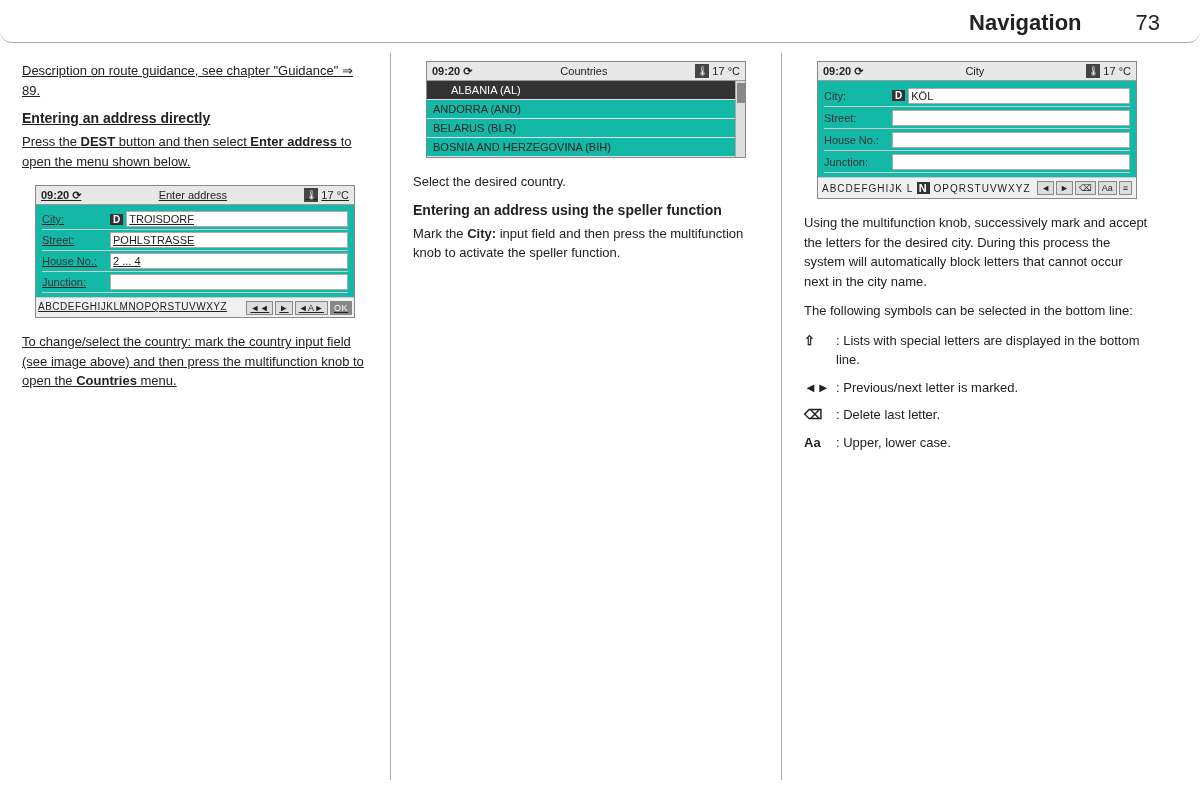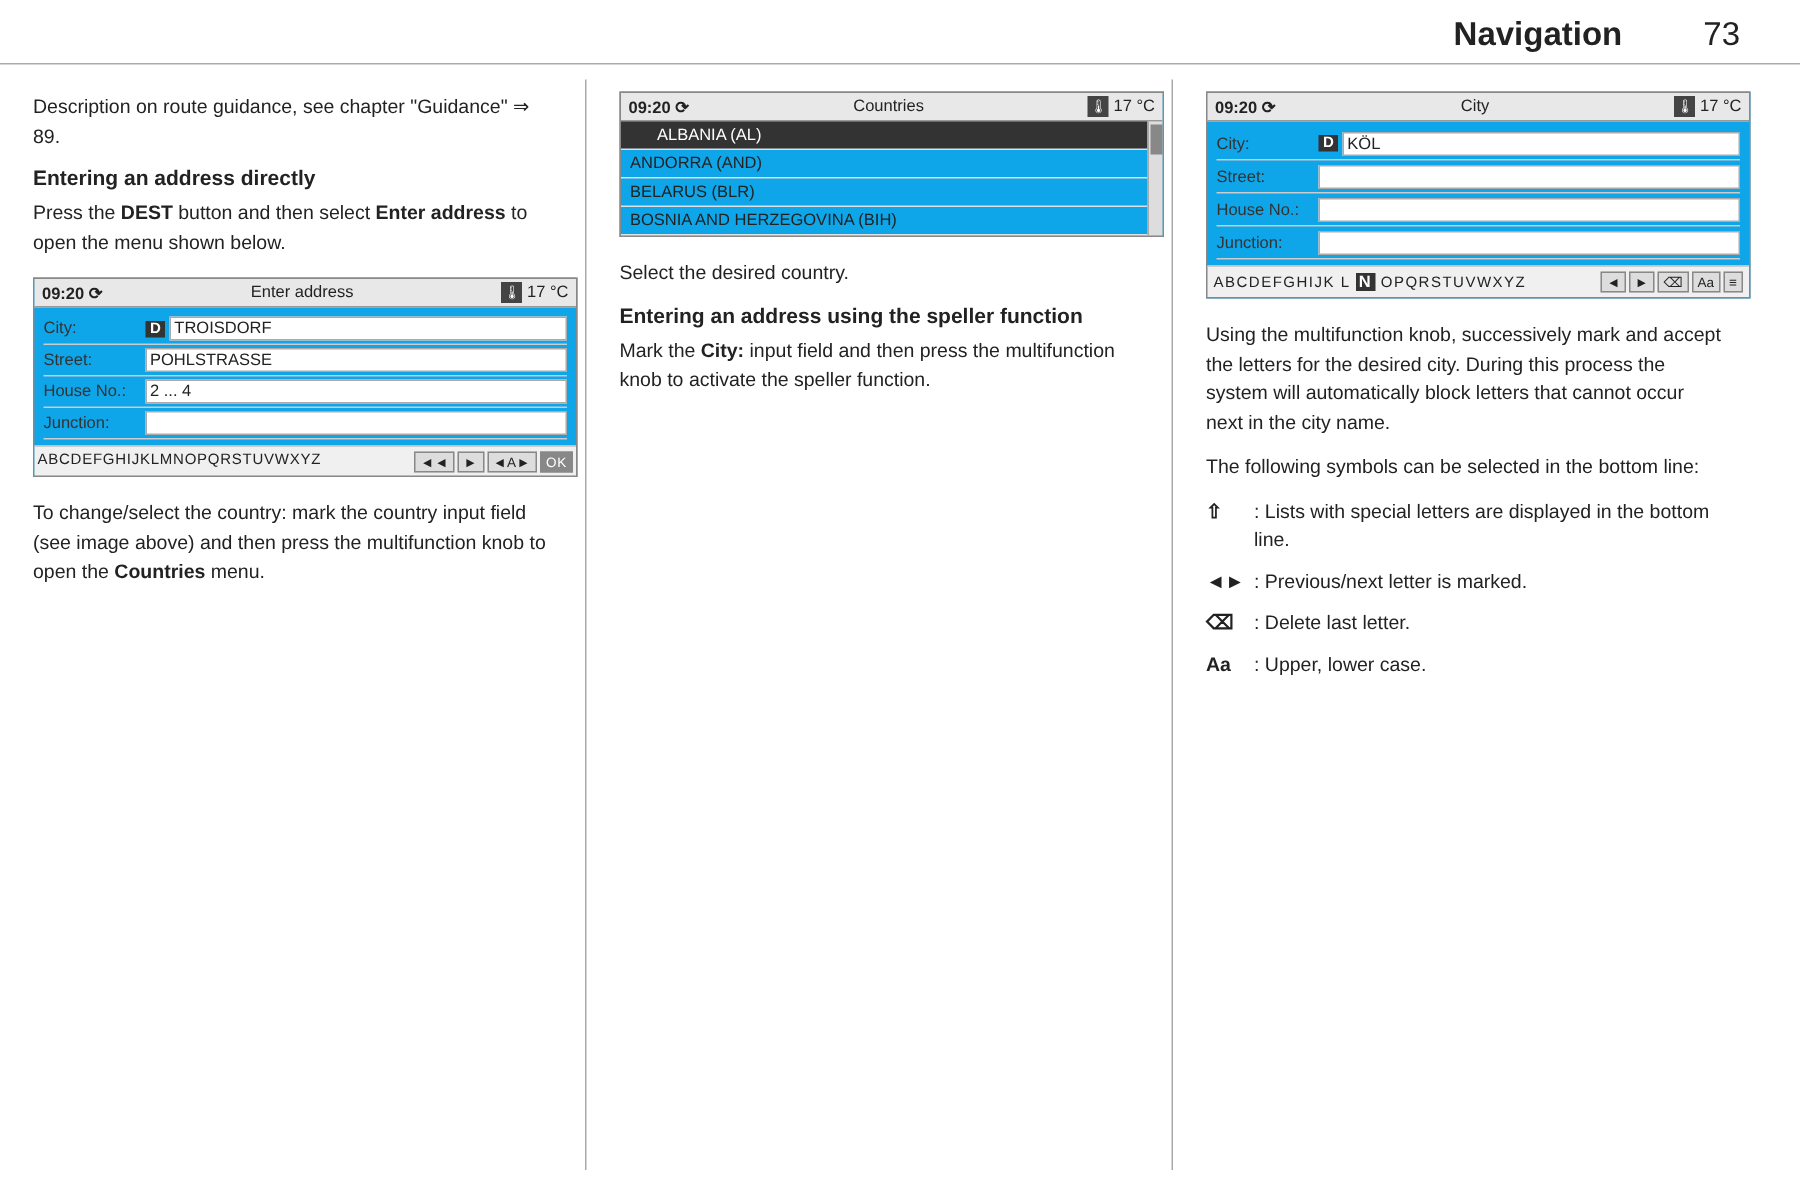--- a/index.html
+++ b/index.html
@@ -13,20 +13,21 @@
       overflow: hidden;
     }
 
     
     .page-header {
       display: flex;
       justify-content: flex-end;
       align-items: center;
       padding: 10px 40px 6px 40px;
       border-bottom: 1px solid #aaa;
+      border-radius: 12px;
     }
     .header-title {
       font-size: 22px;
       font-weight: bold;
       margin-right: 30px;
     }
     .page-number {
       font-size: 22px;
       font-weight: normal;
       margin-left: 24px;
@@ -61,22 +62,22 @@
     .body-text {
       font-size: 13px;
       line-height: 1.5;
       margin-bottom: 10px;
     }
     .bold-inline { font-weight: bold; }
 
     
     .screen-mockup {
       border: 1px solid #888;
-      background: #0ea5e9;
-      width: 363px;
+      background: #14b8a6;
+      width: 320px;
       margin: 14px auto 14px auto;
       font-size: 11px;
     }
     .screen-topbar {
       display: flex;
       align-items: center;
       justify-content: space-between;
       background: #e8e8e8;
       border-bottom: 1px solid #999;
       padding: 2px 5px;
@@ -212,21 +213,21 @@
       gap: 2px;
     }
     .speller-btn {
       border: 1px solid #888;
       background: #ddd;
       font-size: 9px;
       padding: 1px 3px;
     }
 
     
-    .col1 { max-width: 390px; }
+    .col1 { max-width: 390px; text-decoration: underline; }
     .col2 { max-width: 390px; }
     .col3 { max-width: 390px; }
 
     
     .symbol-list {
       margin-top: 8px;
     }
     .symbol-item {
       display: flex;
       align-items: flex-start;

